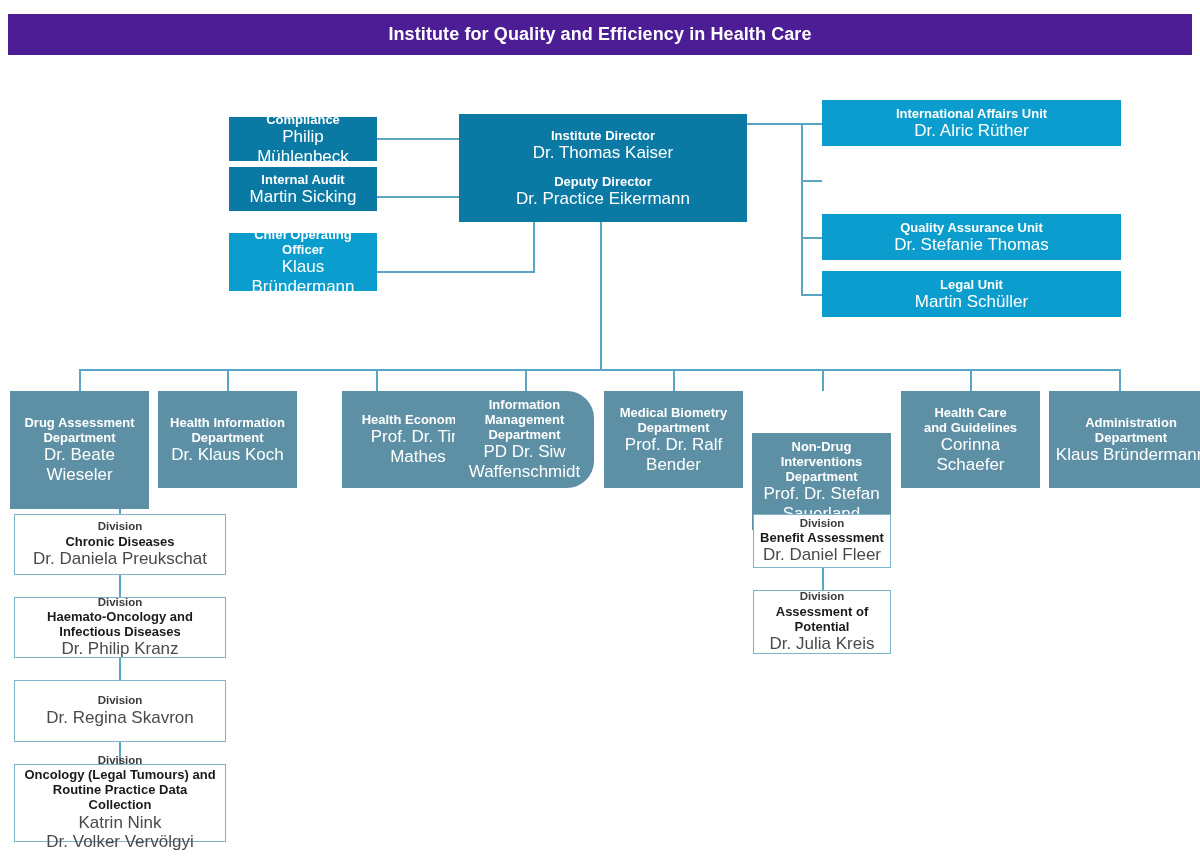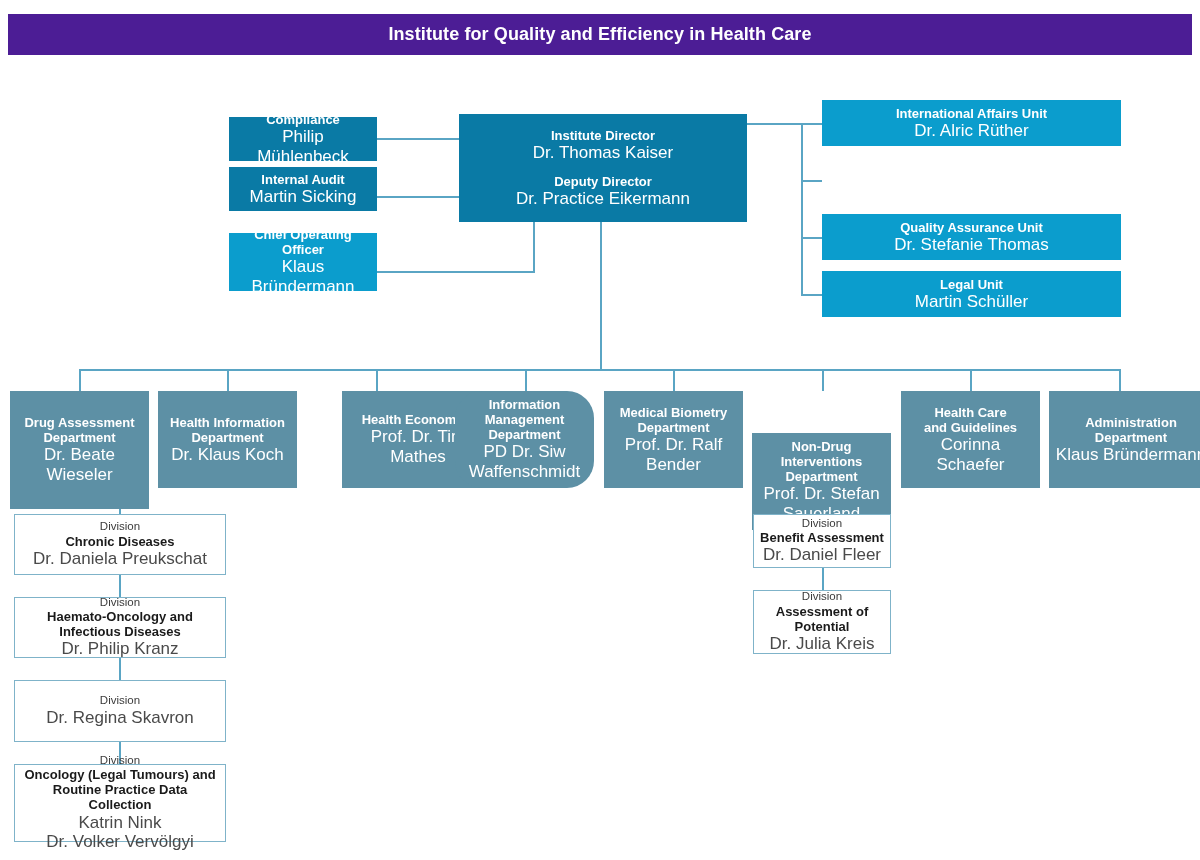--- a/index.html
+++ b/index.html
@@ -77,21 +77,21 @@
   }
   
   .division {
     background: #ffffff;
     border: 1px solid #7fb3c9;
     color: #3b3b3b;
   }
   .division .ttl { color: #1a1a1a; }
   .division .sub { color: #4a4a4a; }
   .division .kicker {
-    font-weight: normal;
+    font-weight: bold;
     font-size: 11.5px;
     color: #3b3b3b;
   }
 
   
   .director .block { margin: 0; }
   .director .gap { height: 11px; }
 
   
   .ln {

